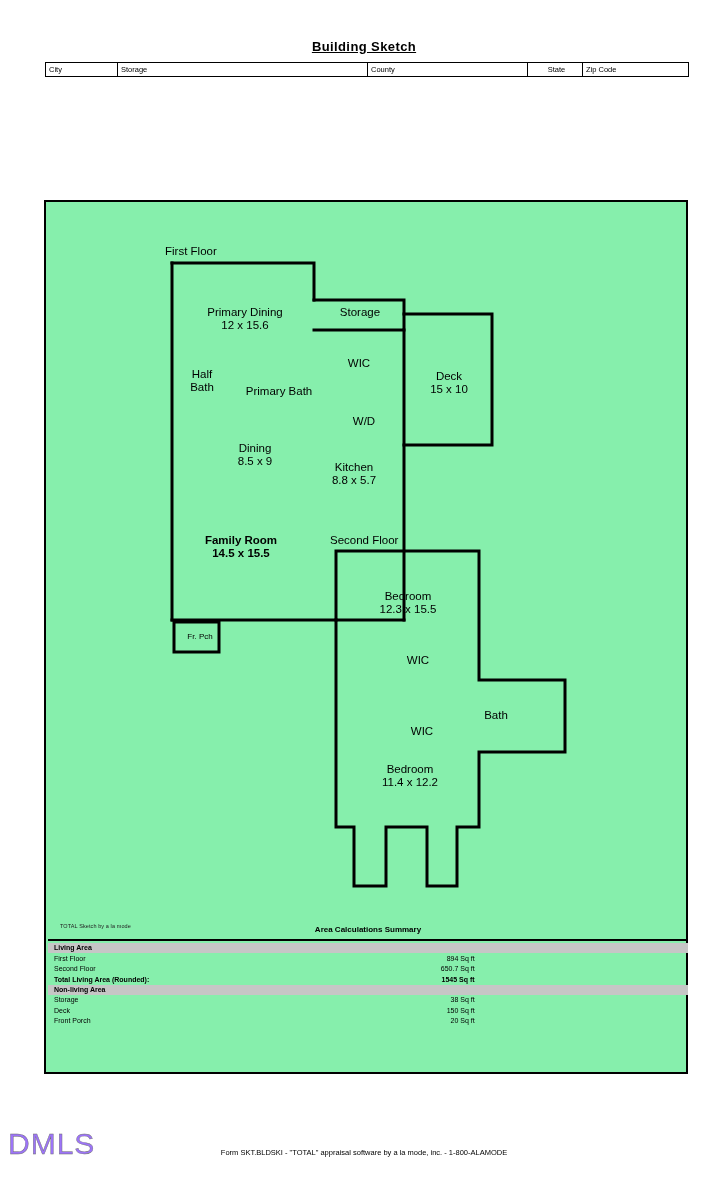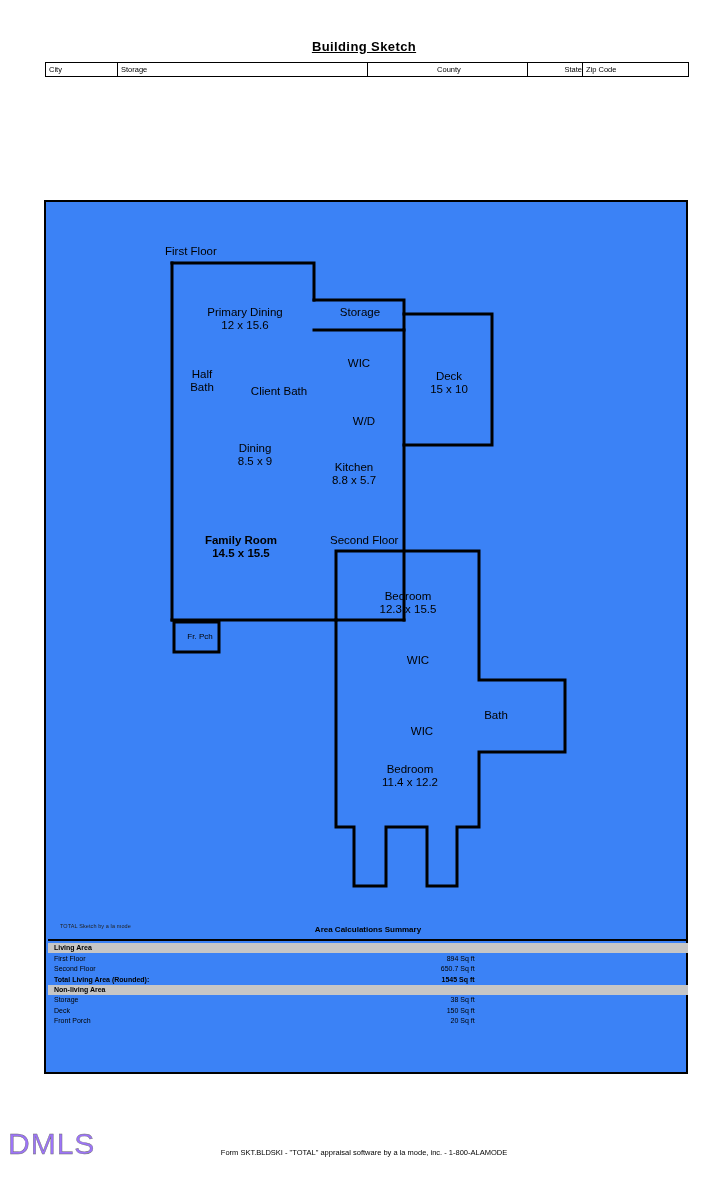--- a/index.html
+++ b/index.html
@@ -56,21 +56,21 @@
 
   
   .sketch-frame {
     position: absolute;
     left: 44px;
     top: 200px;
     width: 644px;
     height: 874px;
     border: 2px solid #000;
     box-sizing: border-box;
-    background: #3b82f6;
+    background: #86efac;
   }
 
   
   .draw {
     position: absolute;
     left: 0;
     top: 0;
     width: 644px;
     height: 874px;
   }
@@ -184,22 +184,22 @@
     <col style="width:72px">
     <col style="width:250px">
     <col style="width:160px">
     <col style="width:55px">
     <col style="width:106px">
   </colgroup>
   <tbody>
   <tr>
     <td class="hdr-lbl">City</td>
     <td class="hdr-val">Storage</td>
-    <td class="hdr-lbl hdr-center" style="text-align:center">County</td>
-    <td class="hdr-lbl" style="text-align:right">State</td>
+    <td class="hdr-lbl hdr-center" style="">County</td>
+    <td class="hdr-lbl" style="text-align:center">State</td>
     <td class="hdr-lbl">Zip Code</td>
   </tr>
 </tbody>
   </table>
 
 <div class="sketch-frame">
 
   <svg class="draw" width="644" height="874" viewBox="0 0 644 874">
     <g fill="none" stroke="#000" stroke-width="3" stroke-linejoin="miter" stroke-linecap="square">
 
@@ -377,21 +377,21 @@
   <div class="room" style="left:313px; top:155px;">
     <span>WIC</span>
   </div>
 
   <div class="room" style="left:156px; top:166px;">
     <span>Half</span>
     <span class="dim">Bath</span>
   </div>
 
   <div class="room" style="left:233px; top:183px;">
-    <span>Client Bath</span>
+    <span>Primary Bath</span>
   </div>
 
   <div class="room" style="left:403px; top:168px;">
     <span>Deck</span>
     <span class="dim">15 x 10</span>
   </div>
 
   <div class="room" style="left:318px; top:213px;">
     <span>W/D</span>
   </div>

